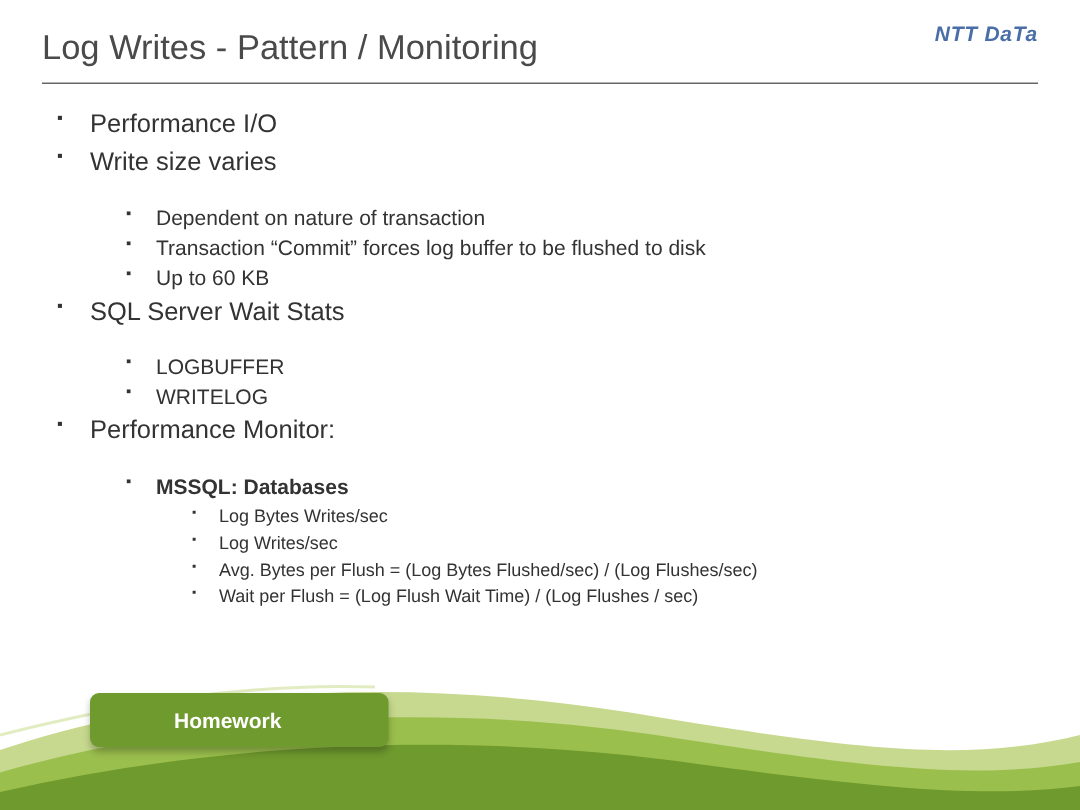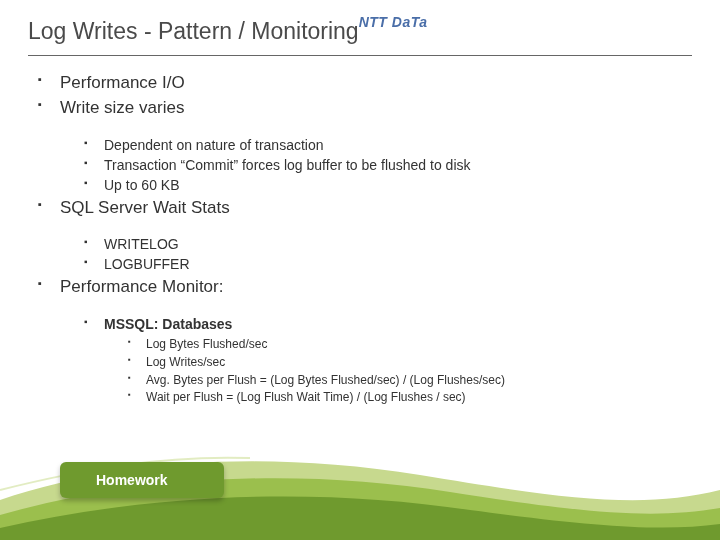--- a/index.html
+++ b/index.html
@@ -6,21 +6,21 @@
   body {
     width: 720px;
     height: 540px;
     font-family: Arial, Helvetica, sans-serif;
     background: #ffffff;
     position: relative;
     overflow: hidden;
   }
   .header {
     display: flex;
-    justify-content: flex-start;
+    justify-content: space-between;
     align-items: flex-start;
     padding: 18px 28px 10px 28px;
   }
   .title {
     font-size: 23px;
     color: #4a4a4a;
     font-weight: 400;
   }
   .logo {
     font-family: Arial, sans-serif;
@@ -103,28 +103,28 @@
     bottom: 0;
     left: 0;
     width: 720px;
     height: 120px;
     pointer-events: none;
   }
   .banner {
     position: absolute;
     left: 60px;
     bottom: 42px;
-    width: 164px;
+    width: 199px;
     height: 36px;
     background: #6f9a2e;
     border-radius: 6px;
     box-shadow: 0 3px 5px rgba(0,0,0,0.25);
     display: flex;
     align-items: center;
-    padding-left: 36px;
+    padding-left: 56px;
     z-index: 5;
   }
   .banner-text {
     color: #fff;
     font-size: 14px;
     font-weight: bold;
   }
 </style>
 </head>
 <body>
@@ -142,31 +142,31 @@
       <span>Write size varies</span>
       <ul class="l2">
         <li>Dependent on nature of transaction</li>
         <li>Transaction “Commit” forces log buffer to be flushed to disk</li>
         <li>Up to 60 KB</li>
       </ul>
     </li>
     <li>
       <span>SQL Server Wait Stats</span>
       <ul class="l2">
+        <li>LOGBUFFER</li>
         <li>WRITELOG</li>
-        <li>LOGBUFFER</li>
       </ul>
     </li>
     <li>
       <span>Performance Monitor:</span>
       <ul class="l2">
         <li>
           <span class="bold">MSSQL: Databases</span>
           <ul class="l3">
-            <li>Log Bytes Flushed/sec</li>
+            <li>Log Bytes Writes/sec</li>
             <li>Log Writes/sec</li>
             <li>Avg. Bytes per Flush = (Log Bytes Flushed/sec) / (Log Flushes/sec)</li>
             <li>Wait per Flush = (Log Flush Wait Time) / (Log Flushes / sec)</li>
           </ul>
         </li>
       </ul>
     </li>
   </ul>
 </div>
 

